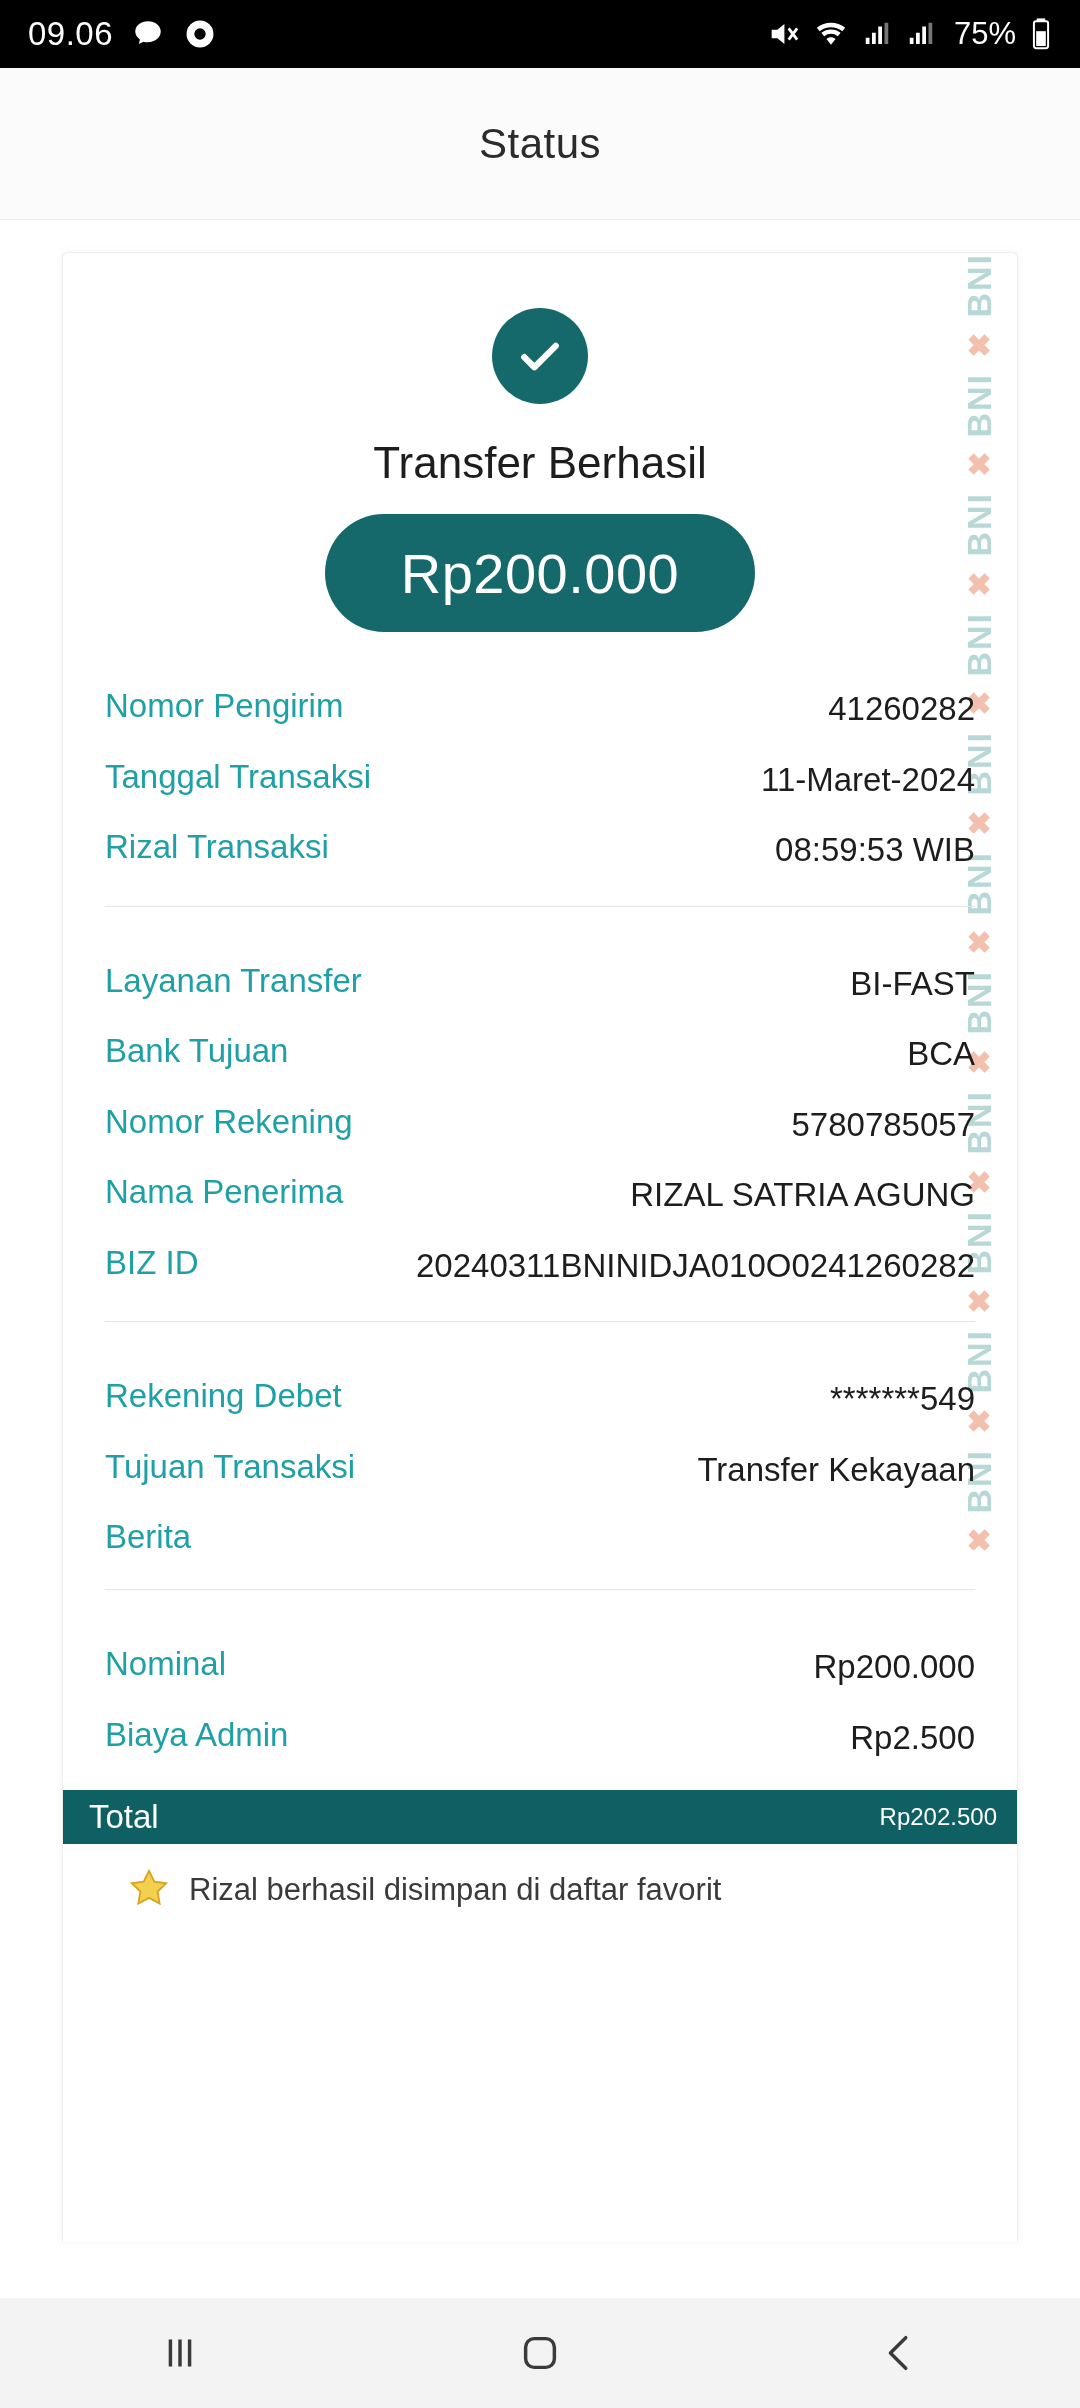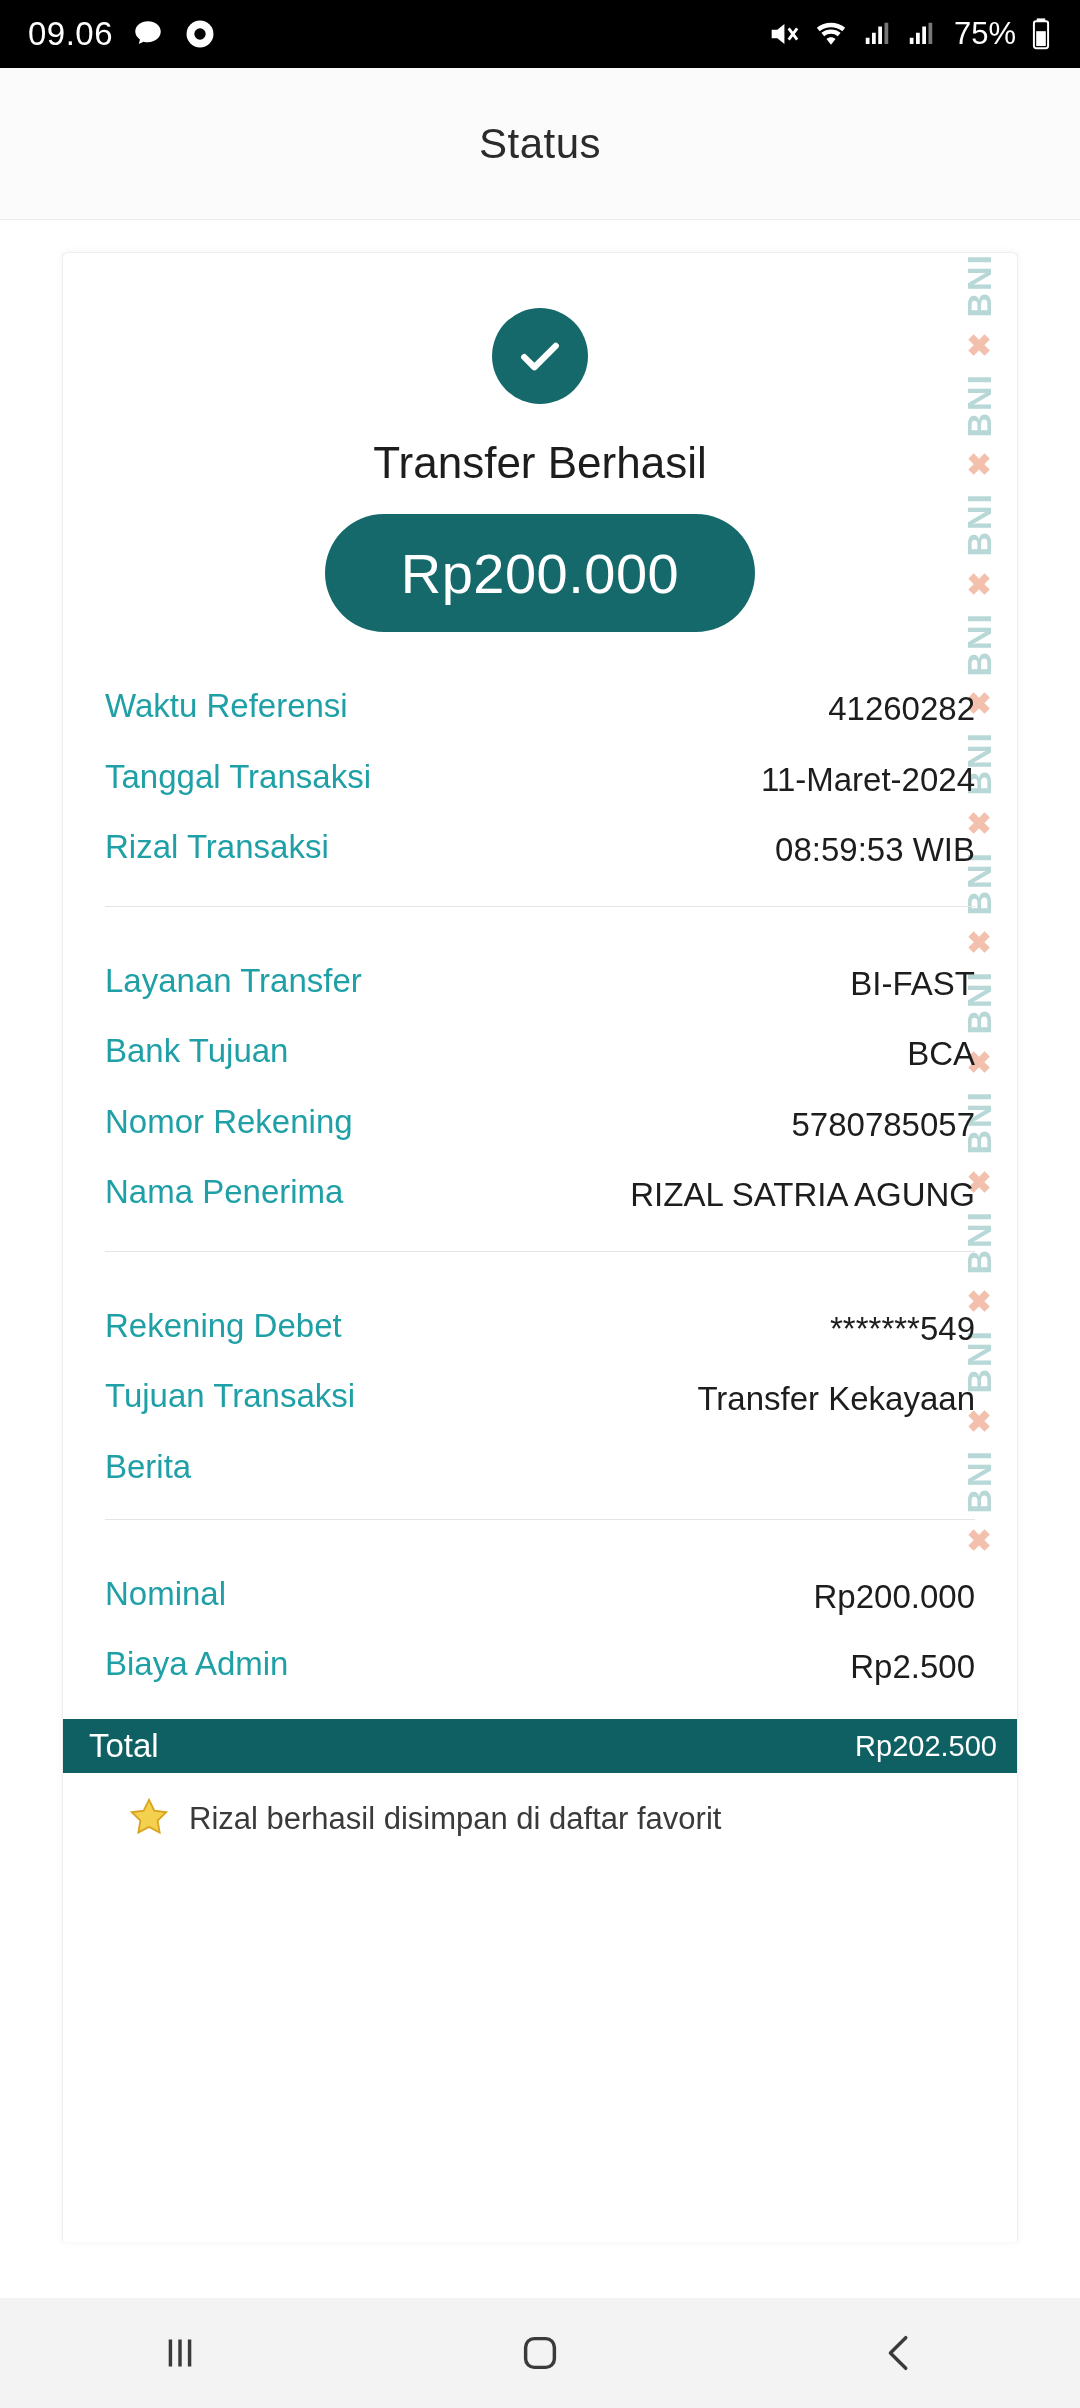--- a/index.html
+++ b/index.html
@@ -155,21 +155,21 @@
     color: #ffffff;
     display: flex;
     justify-content: space-between;
     align-items: center;
     padding: 8px 20px 8px 14px;
     margin: 16px -42px 0 -42px;
     position: relative;
     z-index: 3;
   }
   .total-bar .label { font-size: 33px; margin-left: 12px; }
-  .total-bar .value { font-size: 29px; text-align: right; }
+  .total-bar .value { font-size: 24px; text-align: right; }
 
   
   .favorite {
     display: flex;
     align-items: center;
     gap: 18px;
     padding: 22px 0 0 22px;
     position: relative;
     z-index: 2;
   }
@@ -280,21 +280,21 @@
               <path fill="none" stroke="#ffffff" stroke-width="2.8" stroke-linecap="round" stroke-linejoin="round" d="M5 12.5l4.5 4.5L19 7.5"></path>
             </svg>
         </div>
         <div class="success-title">Transfer Berhasil</div>
         <div class="amount-pill">Rp200.000</div>
       </div>
 
       <div id="groups">
           <div class="section">
             <div class="row">
-              <span class="label">Waktu Referensi</span>
+              <span class="label">Nomor Pengirim</span>
               <span class="value">41260282</span>
             </div>
             <div class="row">
               <span class="label">Tanggal Transaksi</span>
               <span class="value">11-Maret-2024</span>
             </div>
             <div class="row">
               <span class="label">Rizal Transaksi</span>
               <span class="value">08:59:53 WIB</span>
             </div>
@@ -309,20 +309,24 @@
               <span class="label">Bank Tujuan</span>
               <span class="value">BCA</span>
             </div>
             <div class="row">
               <span class="label">Nomor Rekening</span>
               <span class="value">5780785057</span>
             </div>
             <div class="row">
               <span class="label">Nama Penerima</span>
               <span class="value">RIZAL SATRIA AGUNG</span>
+            </div>
+            <div class="row">
+              <span class="label">BIZ ID</span>
+              <span class="value">20240311BNINIDJA010O0241260282</span>
             </div>
           </div>
           <div class="divider"></div>
           <div class="section">
             <div class="row">
               <span class="label">Rekening Debet</span>
               <span class="value">*******549</span>
             </div>
             <div class="row">
               <span class="label">Tujuan Transaksi</span>

